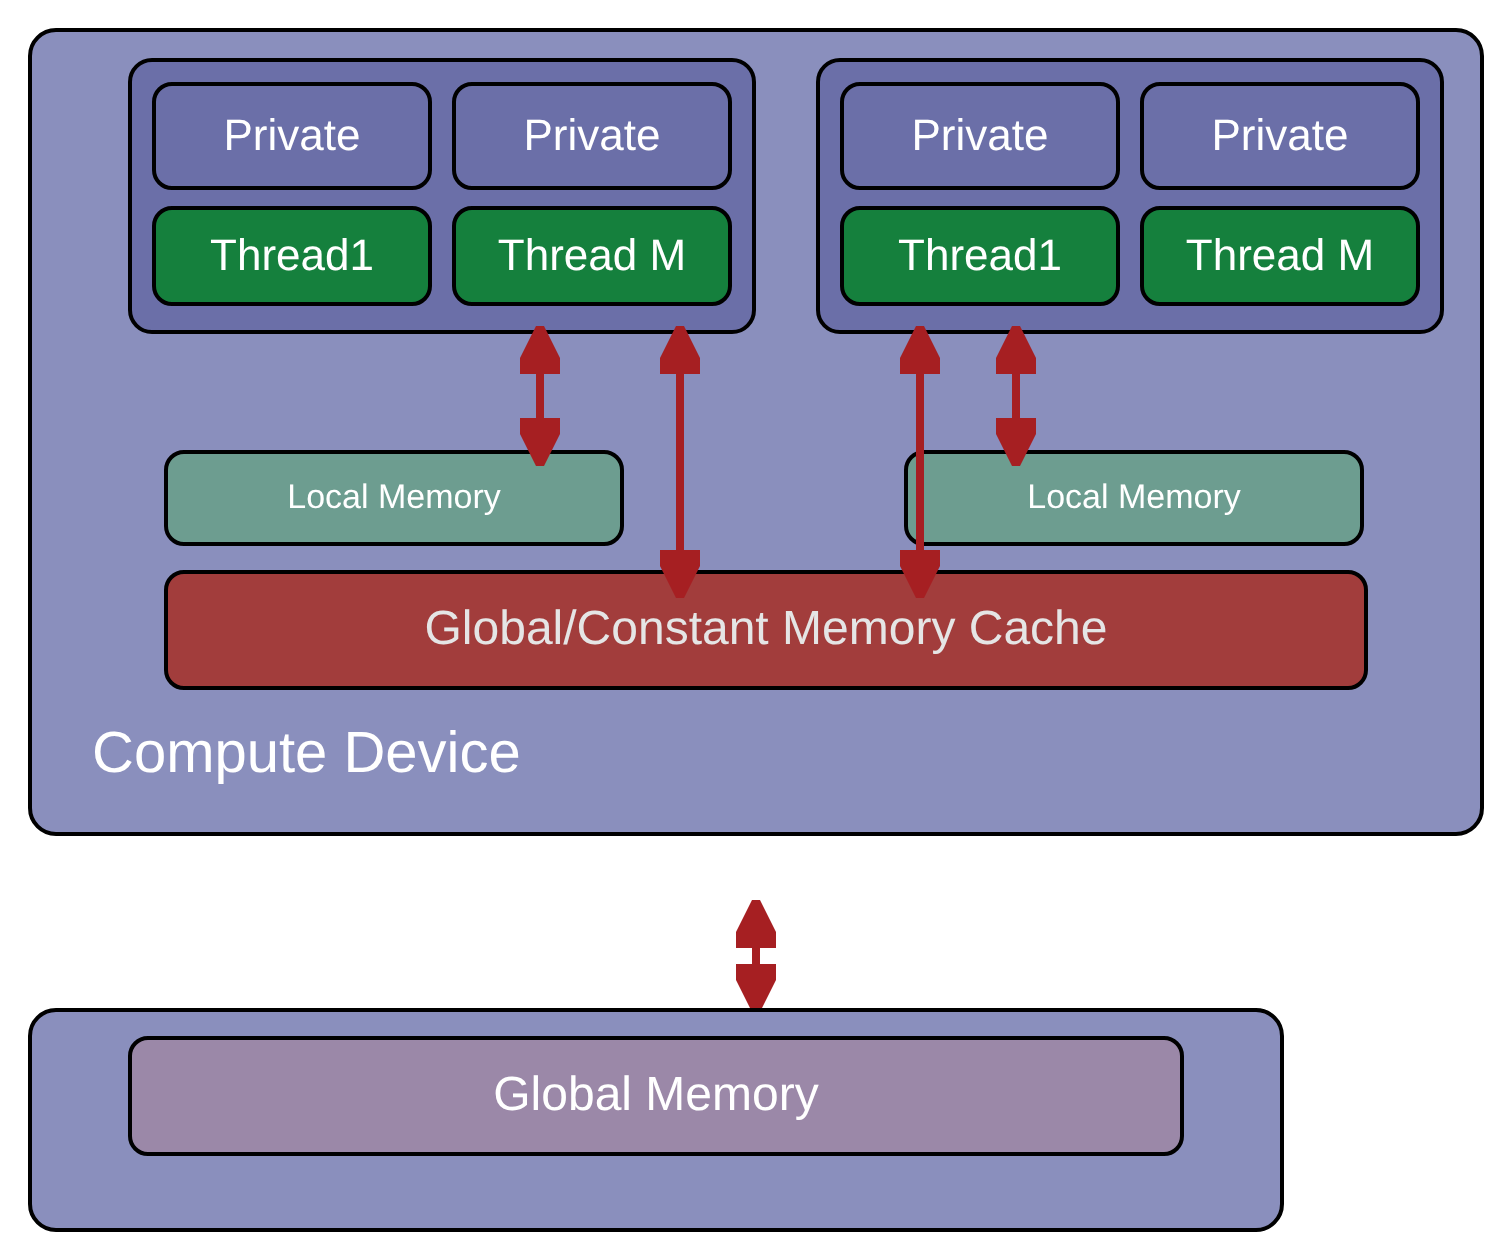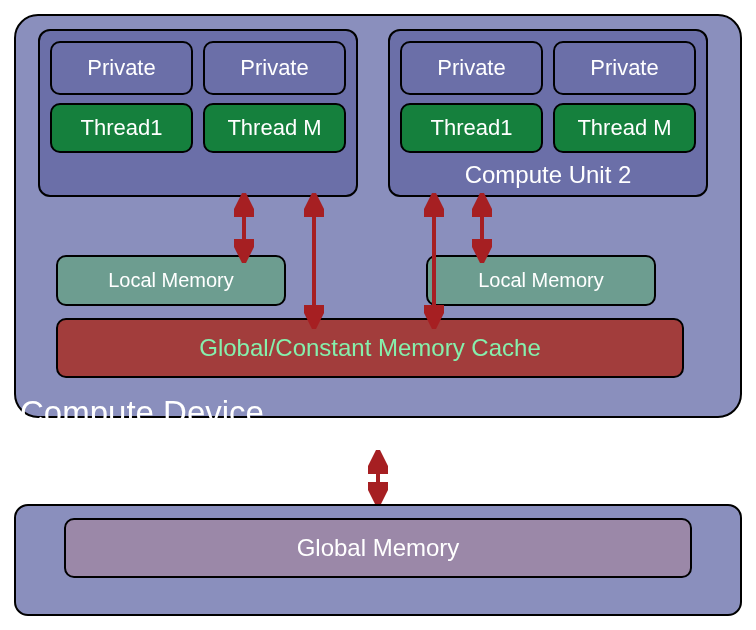--- a/index.html
+++ b/index.html
@@ -11,22 +11,22 @@
     position: relative;
   }
   .device-box {
     position: absolute;
     left: 14px;
     top: 14px;
     width: 728px;
     height: 404px;
     background: #8a8fbd;
     border: 2px solid #000;
-    border-radius: 24px;
-    padding: 13px 18px 8px 2px;
+    border-radius: 14px;
+    padding: 13px 18px 8px 28px;
   }
   .compute-units-row {
     display: flex;
     gap: 30px;
     justify-content: flex-start;
     margin-left: 20px;
   }
   .compute-unit {
     width: 320px;
     background: #6b6fa8;
@@ -75,52 +75,52 @@
     gap: 140px;
     margin-left: 38px;
     margin-bottom: 12px;
   }
   .local-mem {
     width: 230px;
     background: #6d9d90;
     border: 2px solid #000;
     border-radius: 10px;
     color: #fff;
-    font-size: 20px;
+    font-size: 17px;
     text-align: center;
     padding: 12px 0;
   }
   .cache-box {
     margin: 0 38px 6px 38px;
     background: #a23d3c;
     border: 2px solid #000;
     border-radius: 10px;
-    color: #86efac;
+    color: #e5e5e5;
     font-size: 24px;
     text-align: center;
     padding: 14px 0;
   }
   .device-label {
     color: #fff;
-    font-size: 33px;
+    font-size: 29px;
     margin-top: 16px;
     margin-left: 2px;
   }
   .connector-area {
     position: absolute;
     left: 14px;
     top: 452px;
     width: 728px;
     height: 52px;
   }
   .devmem-box {
     position: absolute;
     left: 14px;
     top: 504px;
-    width: 728px;
+    width: 628px;
     height: 112px;
     background: #8a8fbd;
     border: 2px solid #000;
     border-radius: 14px;
     padding: 12px 18px 20px 18px;
   }
   .global-mem {
     margin: 0 30px 4px 30px;
     background: #9b88a8;
     border: 2px solid #000;
@@ -153,21 +153,20 @@
 
     <div class="compute-unit">
       <div class="cu-row">
         <div class="private-box">Private</div>
         <div class="private-box">Private</div>
       </div>
       <div class="cu-row">
         <div class="thread-box">Thread1</div>
         <div class="thread-box">Thread M</div>
       </div>
-      <div class="cu-label">Compute Unit 2</div>
     </div>
 
   </div>
 
   <div class="arrows-area">
 
     <svg class="arrow" style="left:216px;top:-4px;" width="20" height="70" viewBox="0 0 20 70">
       <defs>
         <marker id="ah1" viewBox="0 0 10 10" refX="5" refY="5" markerWidth="7" markerHeight="7" orient="auto-start-reverse">
           <path d="M0,0 L10,5 L0,10 z" fill="#a61f22"></path>

